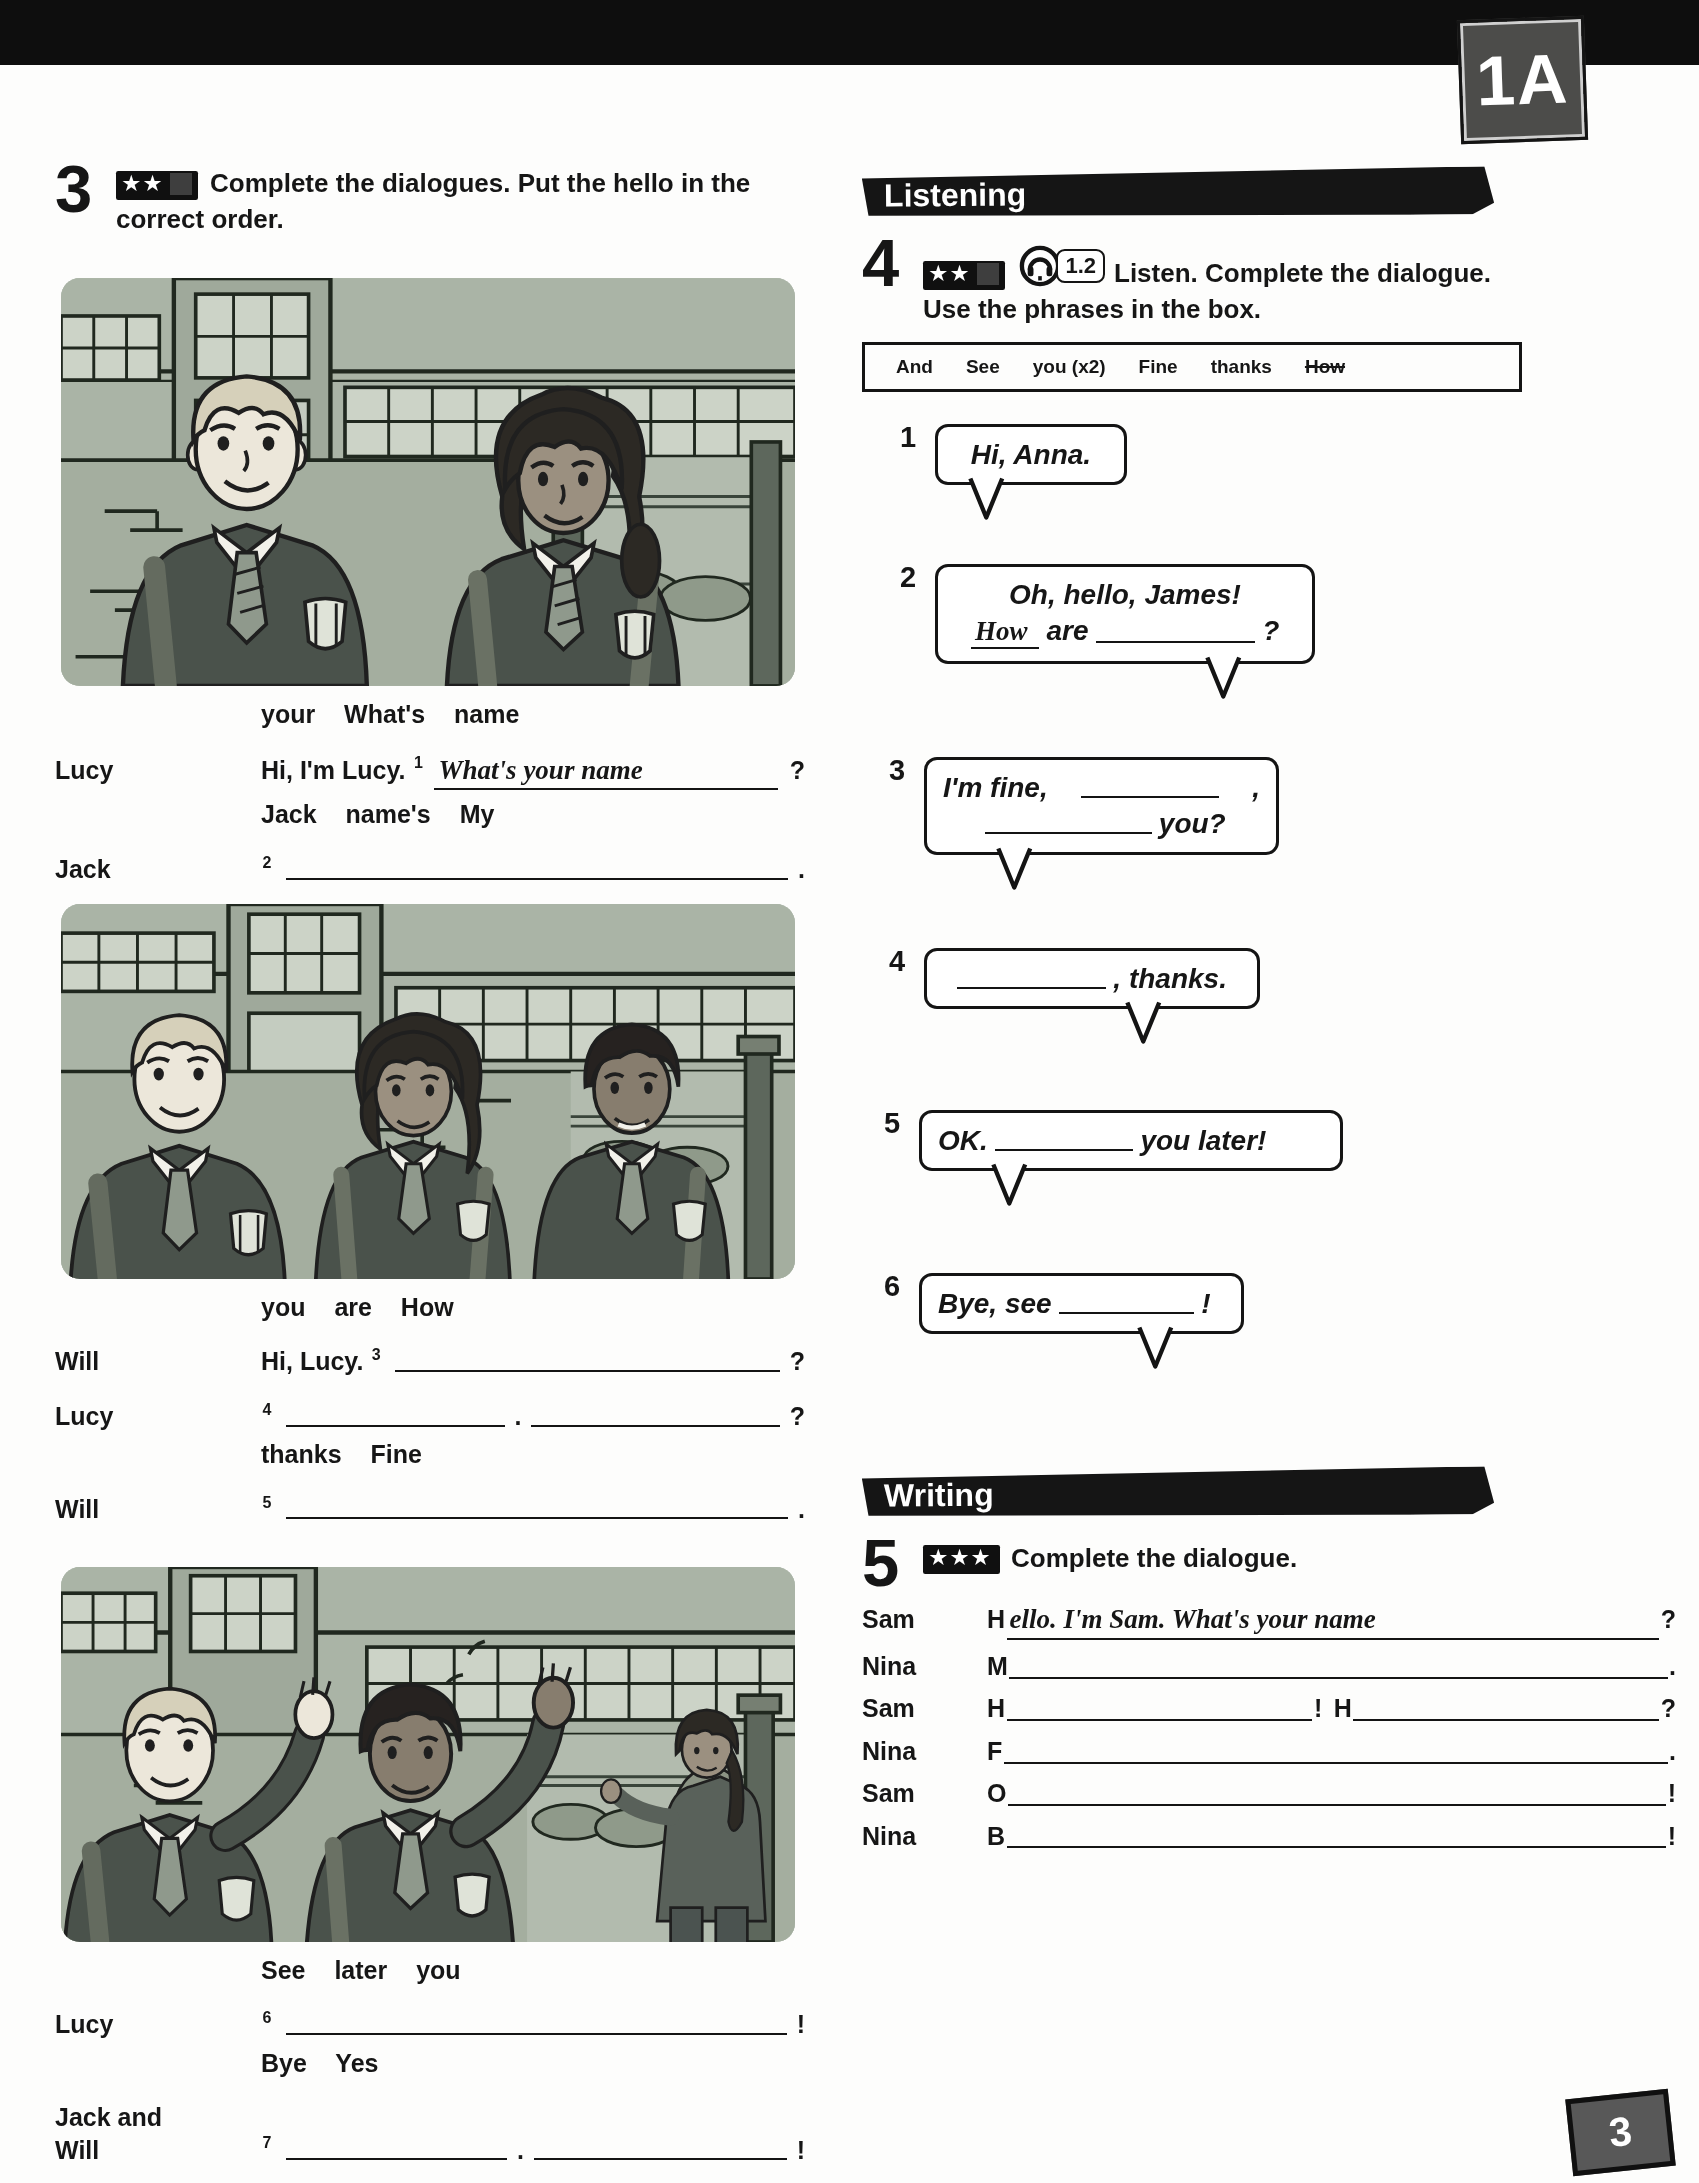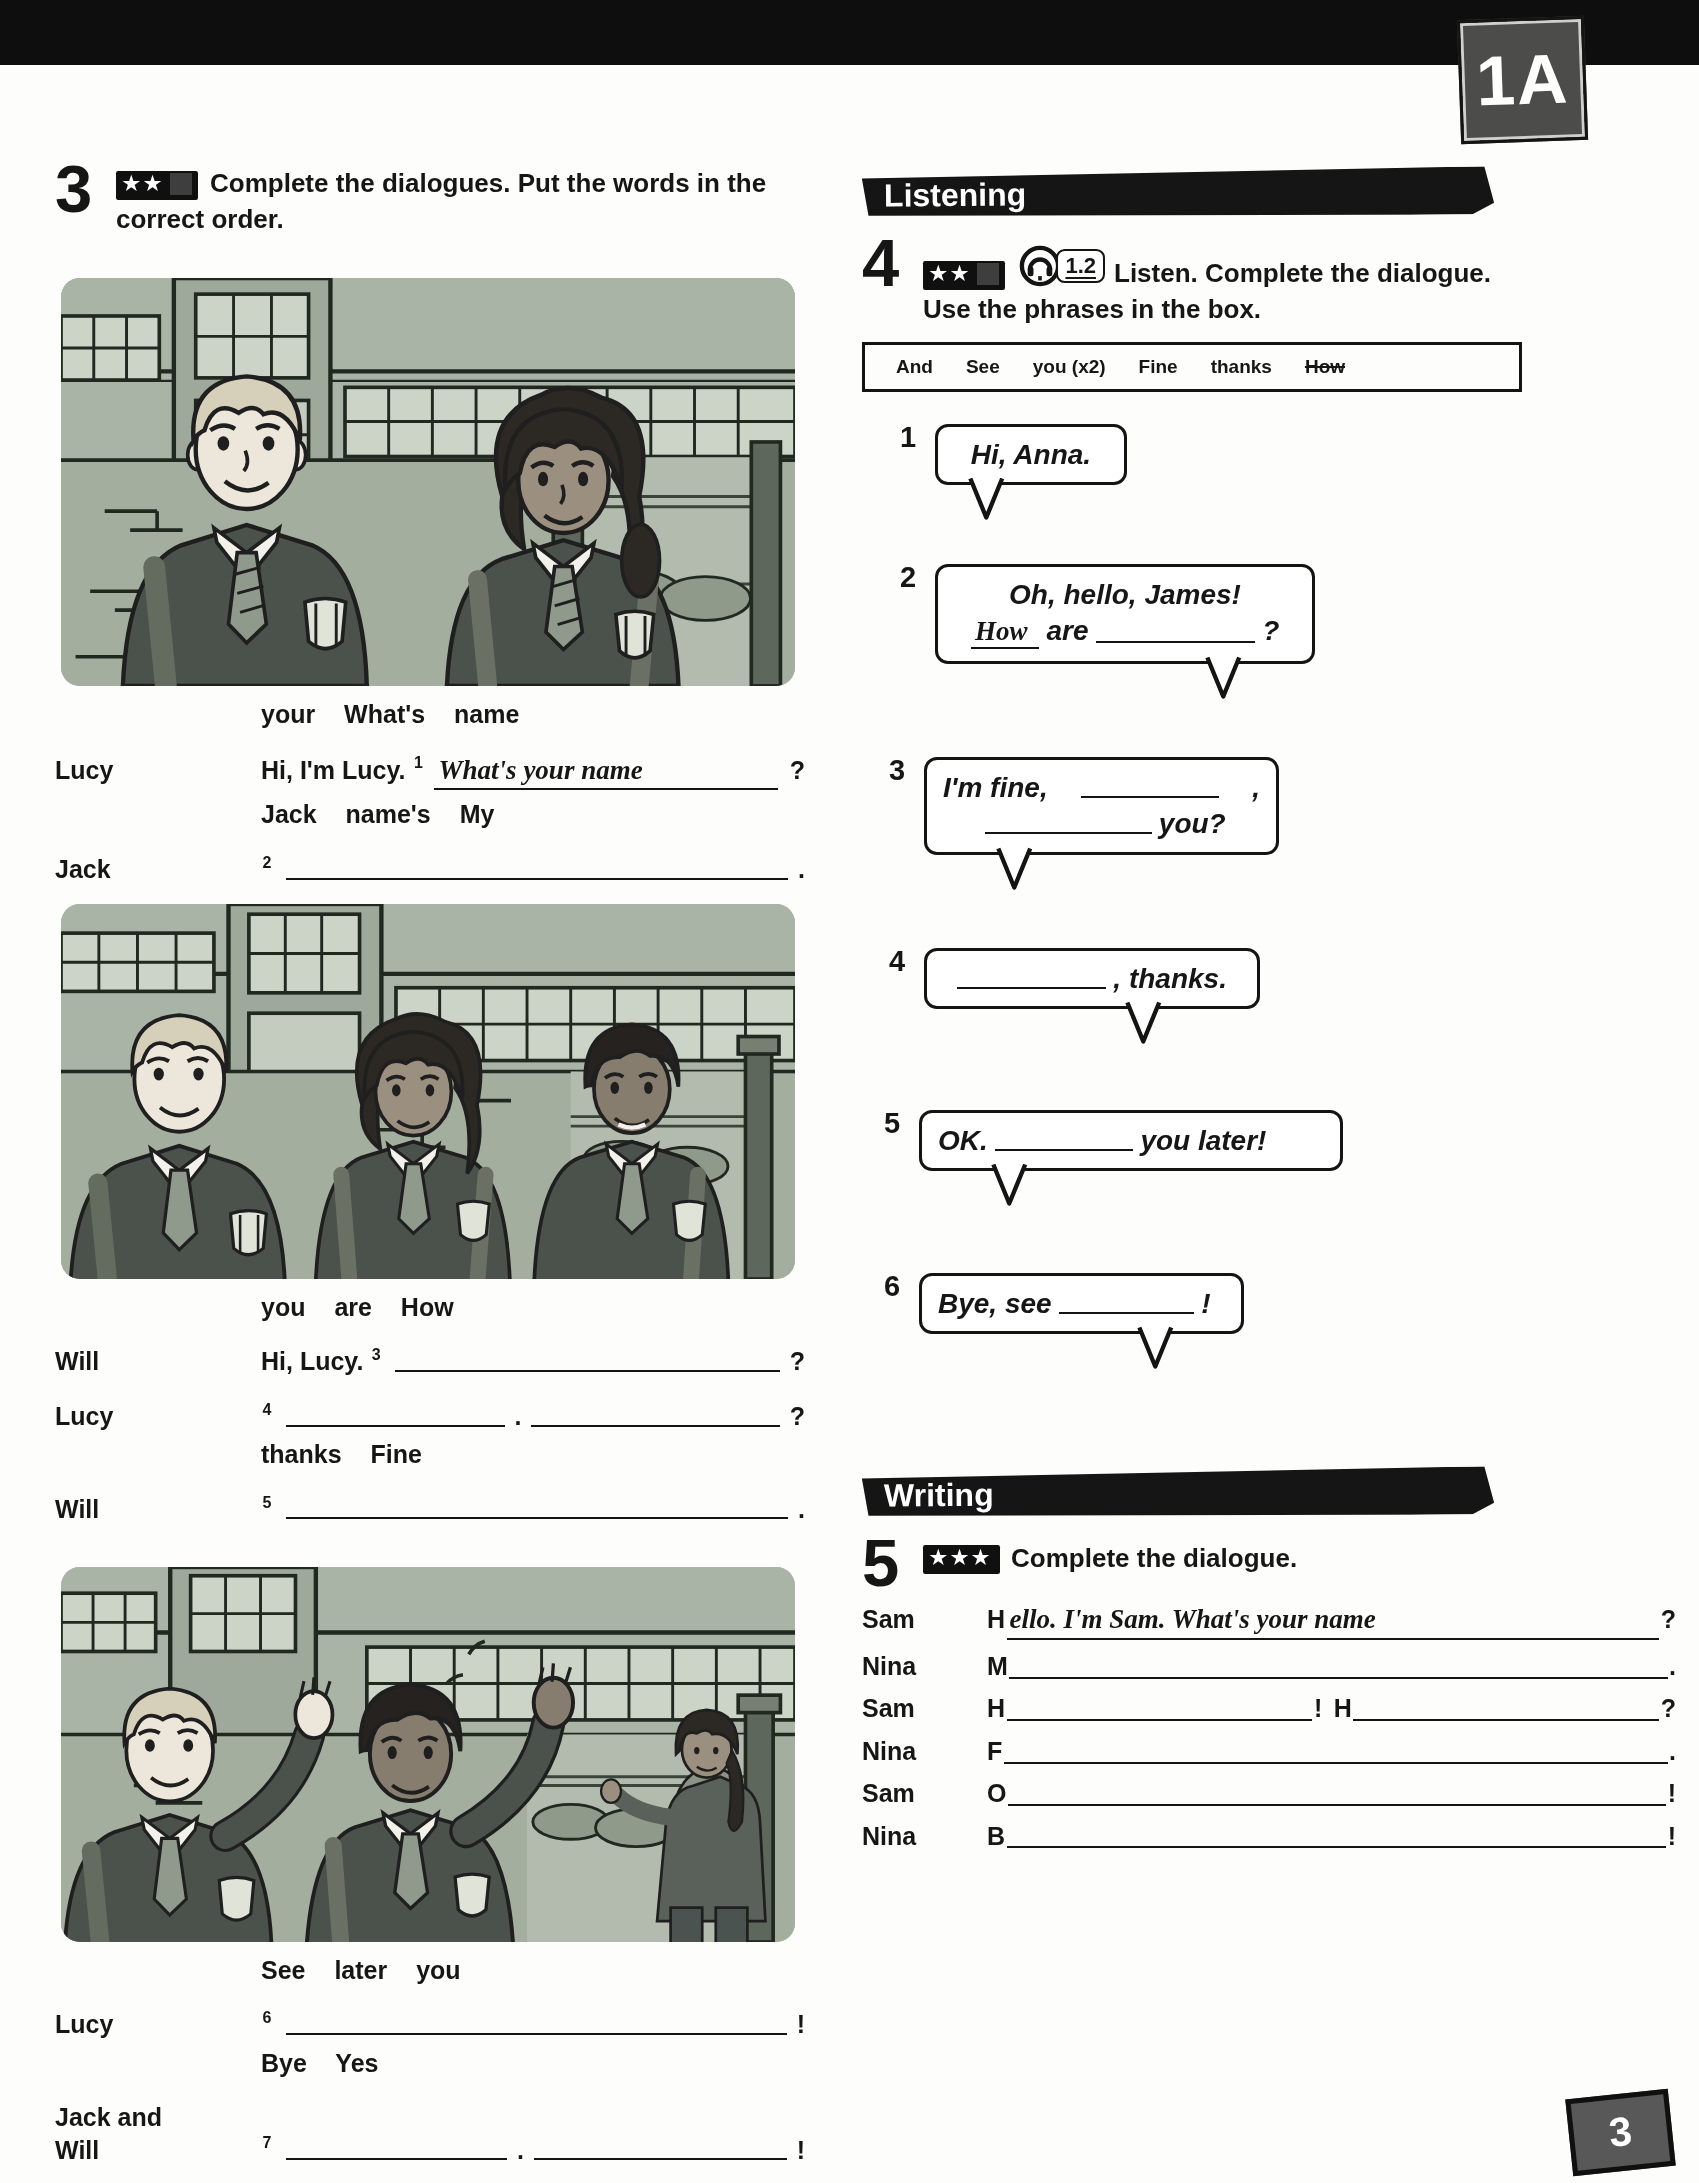--- a/index.html
+++ b/index.html
@@ -20,21 +20,21 @@
   .ex-head{display:flex;align-items:flex-start;}
   .ex-num{flex:0 0 61px;font-size:67px;font-weight:bold;line-height:.82;letter-spacing:-2.2px;}
   .ex-body{flex:1;font-size:26px;font-weight:bold;line-height:1.32;padding-top:4.4px;}
   .stars{display:inline-flex;align-items:center;background:#101010;color:#fff;
          padding:0.7px 6.5px 2.9px 6.5px;margin-right:11.6px;font-size:19.6px;letter-spacing:3.6px;
          position:relative;top:-2.2px;border-radius:2.2px;}
   .star-tail{display:inline-block;width:22px;height:22px;background:#3e3e3e;margin-left:5.1px;}
   
   .audio-wrap{display:inline-flex;align-items:center;margin:0 8.7px 0 1.5px;position:relative;top:4.4px;}
   .audio-label{display:inline-block;border:2.9px solid #141414;border-radius:8.7px;padding:0 7.3px 1.5px 7.3px;
-         font-size:22px;font-weight:bold;margin-left:-4.4px;text-decoration:underline;
+         font-size:22px;font-weight:bold;margin-left:-4.4px;
          text-underline-offset:3.6px;text-decoration-thickness:1.5px;background:#fff;}
   .instr-line2{display:block;}
   
   .banner{position:relative;width:610px;height:48px;background:#151515;color:#fff;
           font-size:32px;font-weight:bold;display:flex;align-items:center;padding-left:22px;
           transform:rotate(-.5deg);
           clip-path:polygon(0 14%,98.5% 0,100% 76%,96.5% 100%,1% 92%);}
   
   .scene{position:relative;width:734px;border-radius:19px;overflow:hidden;background:#b9c2b6;margin-left:5.8px;}
   .scene svg{display:block;width:100%;height:100%;}
@@ -88,21 +88,21 @@
   </div>
 
   <div class="col-left">
 
     <div class="ex-head">
       <div class="ex-num">3</div>
       <div class="ex-body">
         <span class="stars">
             <span>★★</span>
             <span class="star-tail"></span>
-          </span><span>Complete the dialogues. Put the words in the correct order.</span>
+          </span><span>Complete the dialogues. Put the hello in the correct order.</span>
       </div>
     </div>
 
     <div class="scene scene1">
       <svg viewBox="0 0 1008 560">
         <rect width="1008" height="560" fill="#b9c2b6"></rect>
         <rect x="0" y="0" width="1008" height="250" fill="#aab4a6"></rect>
         <line x1="0" y1="128" x2="1008" y2="128" stroke="#20281f" stroke-width="6"></line>
         <line x1="0" y1="141" x2="1008" y2="141" stroke="#20281f" stroke-width="3"></line>
         <rect x="155" y="0" width="215" height="265" fill="#9fa99b" stroke="#20281f" stroke-width="6"></rect>

